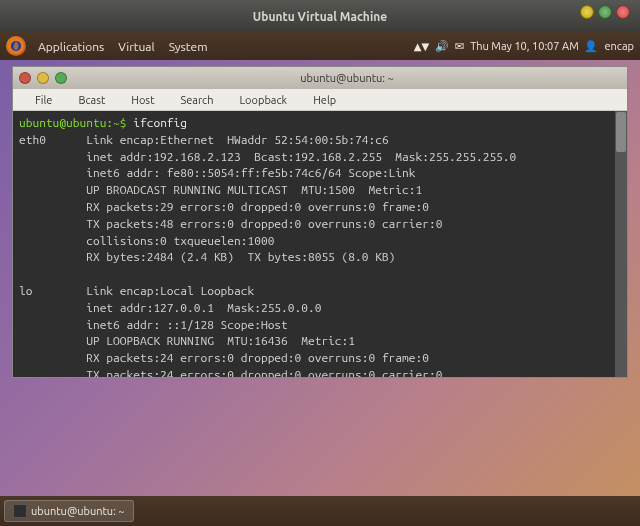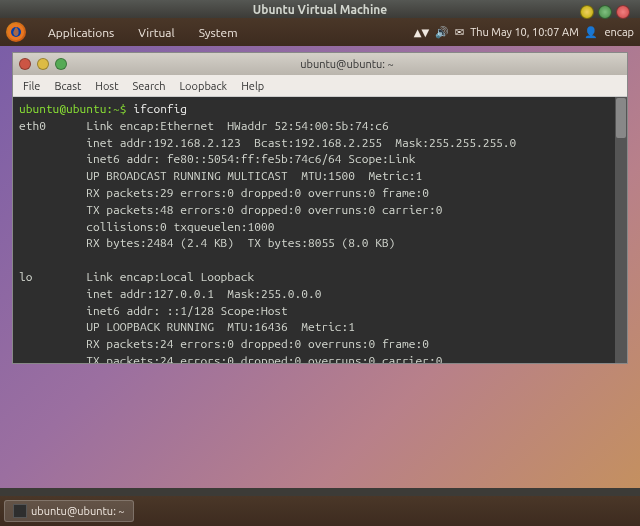--- a/index.html
+++ b/index.html
@@ -7,21 +7,21 @@
       width: 640px;
       height: 526px;
       overflow: hidden;
       font-family: 'Ubuntu', 'DejaVu Sans', sans-serif;
       background: #3c3b37;
     }
 
     
     .title-bar {
       background: linear-gradient(to bottom, #555753, #3c3b37);
-      height: 18px;
+      height: 32px;
       display: flex;
       align-items: center;
       padding: 0 8px;
       color: #d3d7cf;
       font-size: 12px;
       font-weight: bold;
       user-select: none;
     }
     .title-bar-title {
       flex: 1;
@@ -52,21 +52,21 @@
       display: flex;
       align-items: center;
       padding: 0 6px;
       color: #f0e8e0;
       font-size: 12px;
       gap: 4px;
     }
     .panel-left {
       display: flex;
       align-items: center;
-      gap: 12px;
+      gap: 2px;
       flex: 1;
     }
     .panel-right {
       display: flex;
       align-items: center;
       gap: 6px;
       font-size: 11px;
     }
     .panel-item {
       padding: 2px 6px;
@@ -125,20 +125,21 @@
       padding: 0 4px;
       font-size: 11px;
       color: #333;
       border-bottom: 1px solid #ccc;
       gap: 2px;
     }
     .menu-item {
       padding: 2px 6px;
       cursor: pointer;
       border-radius: 2px;
+      margin-left: 12px;
     }
 
     
     .terminal-content {
       background: #2e2e2e;
       color: #d3d7cf;
       font-family: 'Ubuntu Mono', 'DejaVu Sans Mono', 'Courier New', monospace;
       font-size: 12px;
       line-height: 1.4;
       padding: 4px 6px;

